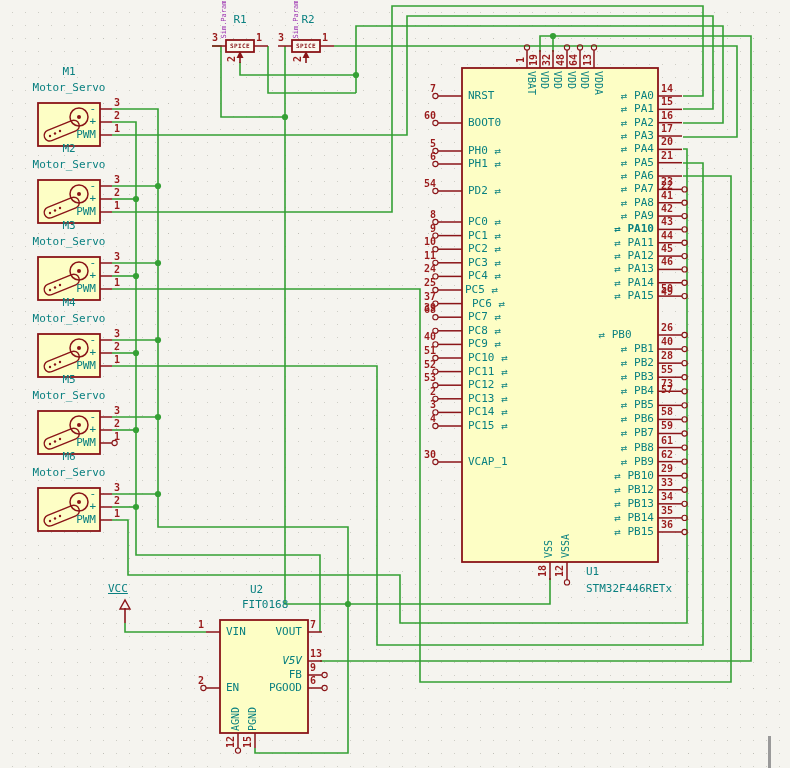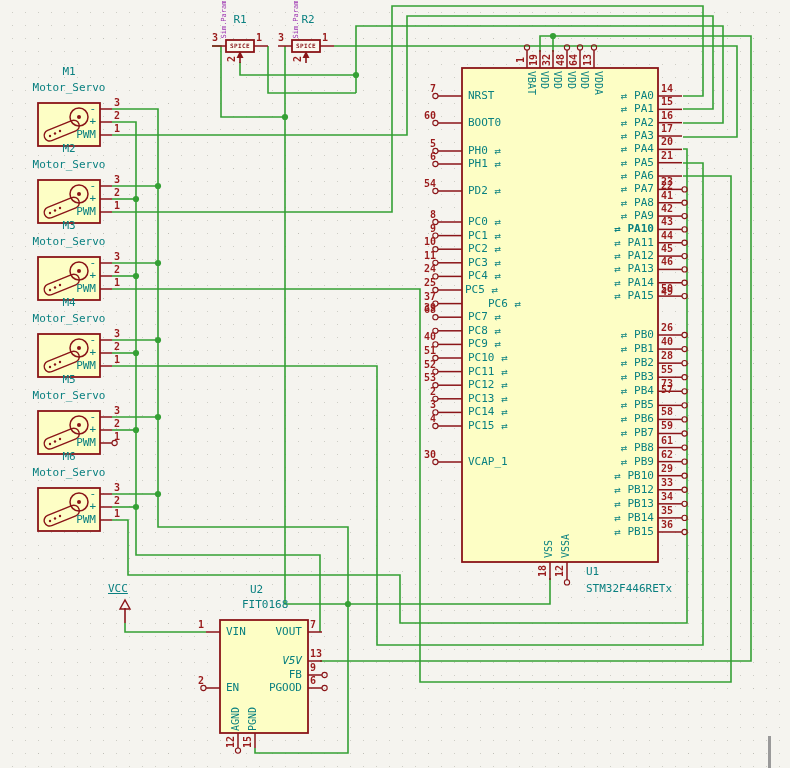--- a/index.html
+++ b/index.html
@@ -315,21 +315,21 @@
       <div class="lbl nm" style="left:468px;top:229.6px;">PC1 <span class="arr">⇄</span></div>
       <div class="lbl num rgt" style="left:414px;top:237.2px;width:22px;">10</div>
       <div class="lbl nm" style="left:468px;top:243.2px;">PC2 <span class="arr">⇄</span></div>
       <div class="lbl num rgt" style="left:414px;top:250.8px;width:22px;">11</div>
       <div class="lbl nm" style="left:468px;top:256.8px;">PC3 <span class="arr">⇄</span></div>
       <div class="lbl num rgt" style="left:414px;top:264.4px;width:22px;">24</div>
       <div class="lbl nm" style="left:468px;top:270.4px;">PC4 <span class="arr">⇄</span></div>
       <div class="lbl num rgt" style="left:414px;top:278px;width:22px;">25</div>
       <div class="lbl nm" style="left:465px;top:284px;">PC5 <span class="arr">⇄</span></div>
       <div class="lbl num rgt" style="left:414px;top:291.6px;width:22px;">37</div>
-      <div class="lbl nm" style="left:488px;top:297.6px;">PC6 <span class="arr">⇄</span></div>
+      <div class="lbl nm" style="left:472px;top:297.6px;">PC6 <span class="arr">⇄</span></div>
       <div class="lbl num rgt" style="left:414px;top:305.2px;width:22px;">68</div>
       <div class="lbl nm" style="left:468px;top:311.2px;">PC7 <span class="arr">⇄</span></div>
       <div class="lbl num rgt" style="left:414px;top:303px;width:22px;">39</div>
       <div class="lbl nm" style="left:468px;top:324.8px;">PC8 <span class="arr">⇄</span></div>
       <div class="lbl num rgt" style="left:414px;top:332.4px;width:22px;">40</div>
       <div class="lbl nm" style="left:468px;top:338.4px;">PC9 <span class="arr">⇄</span></div>
       <div class="lbl num rgt" style="left:414px;top:346px;width:22px;">51</div>
       <div class="lbl nm" style="left:468px;top:352px;">PC10 <span class="arr">⇄</span></div>
       <div class="lbl num rgt" style="left:414px;top:359.6px;width:22px;">52</div>
       <div class="lbl nm" style="left:468px;top:365.6px;">PC11 <span class="arr">⇄</span></div>
@@ -369,21 +369,21 @@
       <div class="lbl nm rgt" style="left:576px;top:236.74px;width:78px;"><span class="arr">⇄</span> PA11</div>
       <div class="lbl num" style="left:661px;top:244.07999999999998px;">45</div>
       <div class="lbl nm rgt" style="left:576px;top:250.07999999999998px;width:78px;"><span class="arr">⇄</span> PA12</div>
       <div class="lbl num" style="left:661px;top:257.41999999999996px;">46</div>
       <div class="lbl nm rgt" style="left:576px;top:263.41999999999996px;width:78px;"><span class="arr">⇄</span> PA13</div>
       <div class="lbl num" style="left:661px;top:287px;">49</div>
       <div class="lbl nm rgt" style="left:576px;top:276.76px;width:78px;"><span class="arr">⇄</span> PA14</div>
       <div class="lbl num" style="left:661px;top:284.1px;">50</div>
       <div class="lbl nm rgt" style="left:576px;top:290.1px;width:78px;"><span class="arr">⇄</span> PA15</div>
       <div class="lbl num" style="left:661px;top:323px;">26</div>
-      <div class="lbl nm rgt" style="left:576px;top:329px;width:78px;"><span class="arr">⇄</span> PB0</div>
+      <div class="lbl nm rgt" style="left:576px;top:329px;width:78px;text-align:center;"><span class="arr">⇄</span> PB0</div>
       <div class="lbl num" style="left:661px;top:337.07px;">40</div>
       <div class="lbl nm rgt" style="left:576px;top:343.07px;width:78px;"><span class="arr">⇄</span> PB1</div>
       <div class="lbl num" style="left:661px;top:351.14px;">28</div>
       <div class="lbl nm rgt" style="left:576px;top:357.14px;width:78px;"><span class="arr">⇄</span> PB2</div>
       <div class="lbl num" style="left:661px;top:365.21px;">55</div>
       <div class="lbl nm rgt" style="left:576px;top:371.21px;width:78px;"><span class="arr">⇄</span> PB3</div>
       <div class="lbl num" style="left:661px;top:379.28px;">73</div>
       <div class="lbl nm rgt" style="left:576px;top:385.28px;width:78px;"><span class="arr">⇄</span> PB4</div>
       <div class="lbl num" style="left:661px;top:385px;">57</div>
       <div class="lbl nm rgt" style="left:576px;top:399.35px;width:78px;"><span class="arr">⇄</span> PB5</div>

